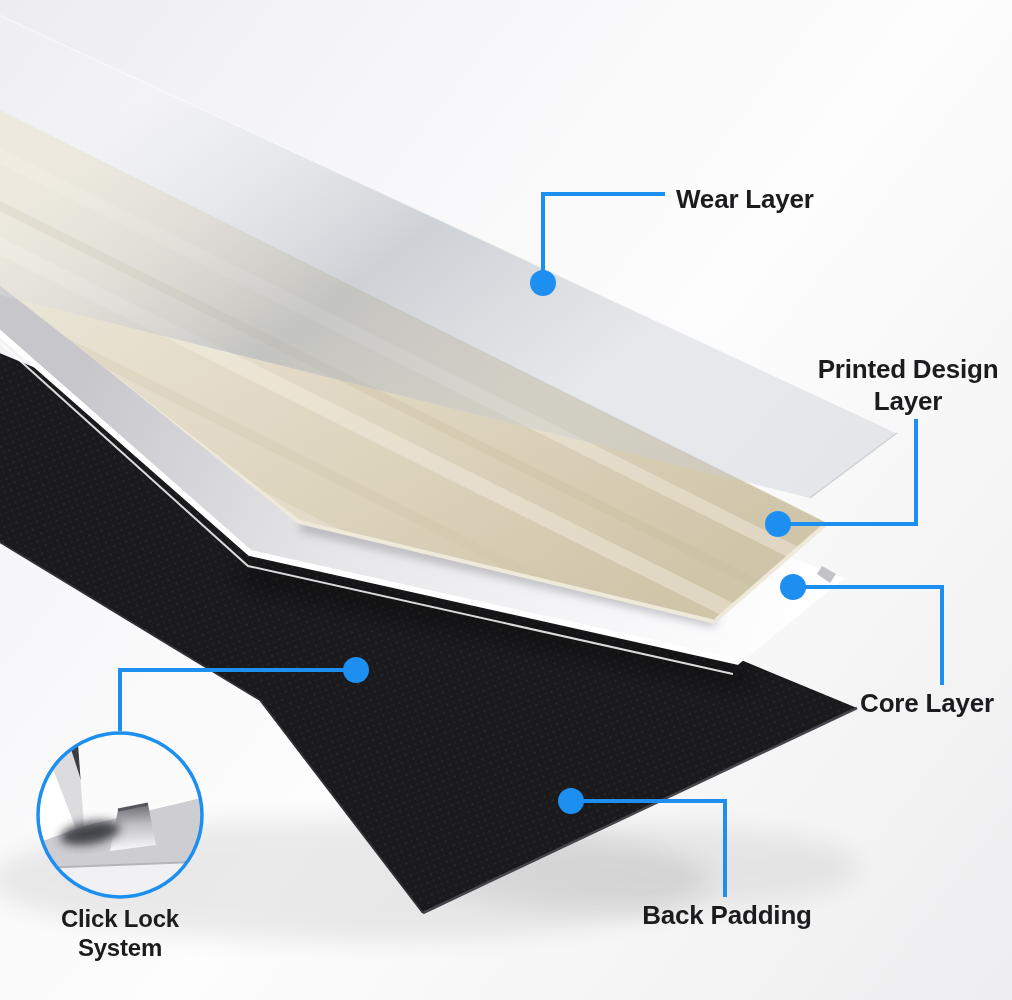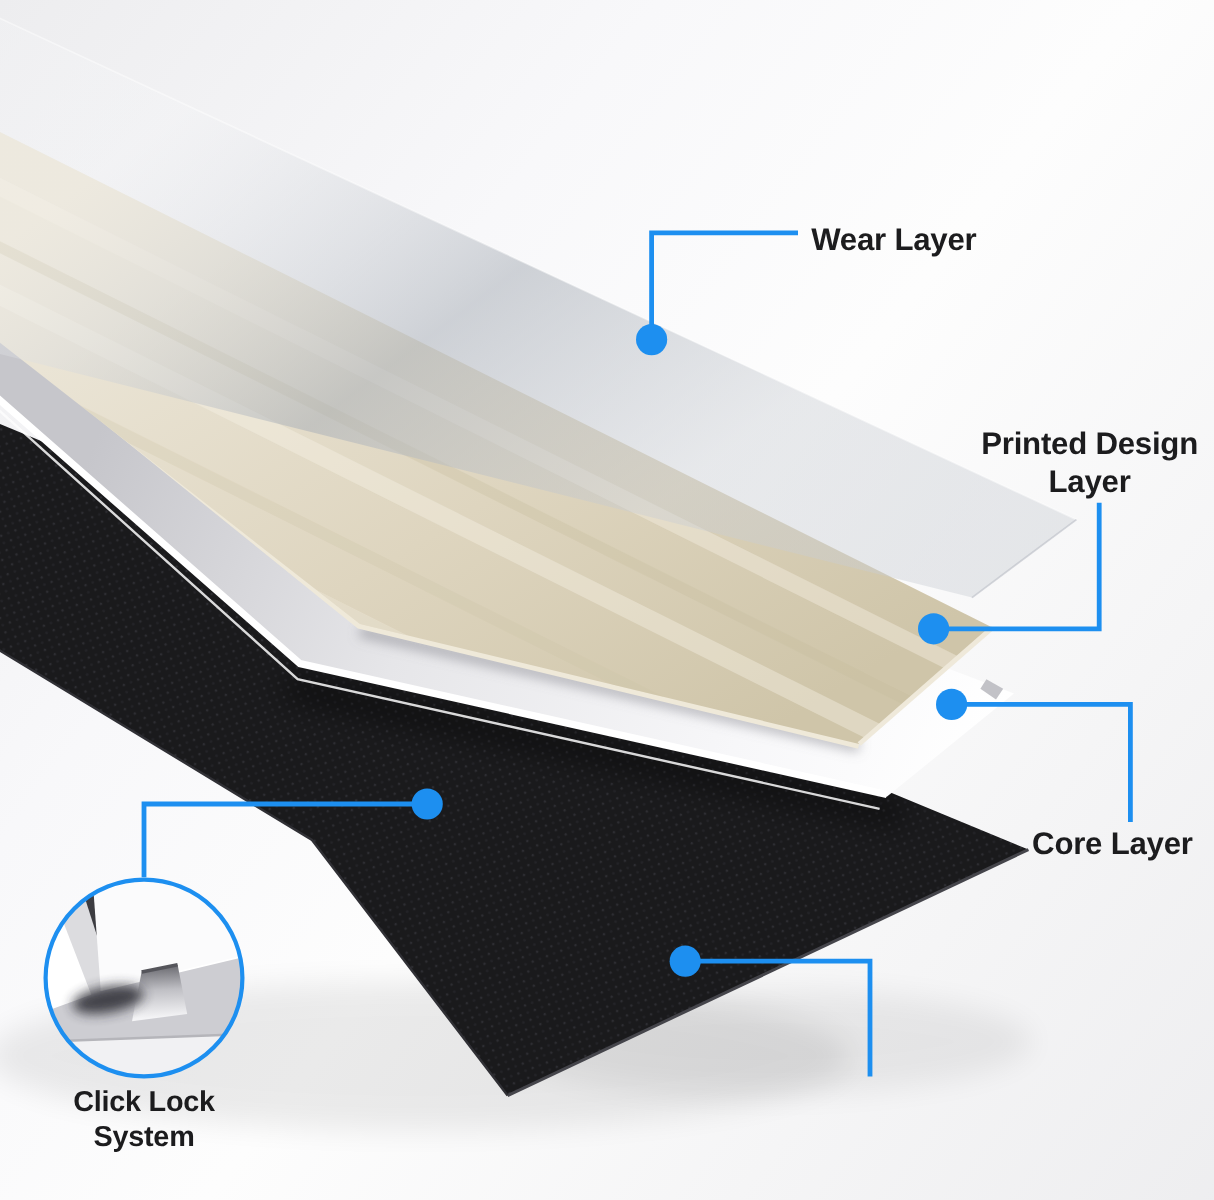--- a/index.html
+++ b/index.html
@@ -177,19 +177,22 @@
 
   <div class="label center lab-printed">
     <span class="ln">Printed Design</span>
     <span class="ln">Layer</span>
   </div>
 
   <div class="label center lab-core">
     <span class="ln">Core Layer</span>
   </div>
 
+  <div class="label center lab-back">
+    <span class="ln">Back Padding</span>
+  </div>
 
   <div class="label center clicklock lab-click">
     <span class="ln">Click Lock</span>
     <span class="ln">System</span>
   </div>
 
 </div>
 
 </body></html>

